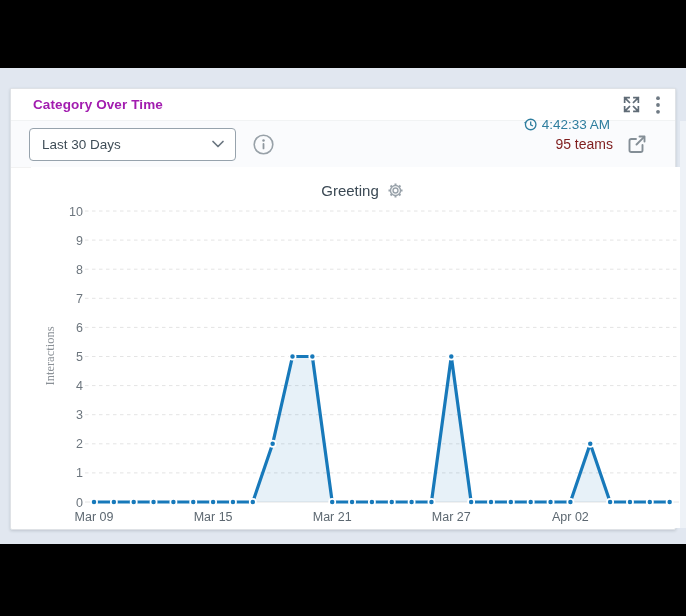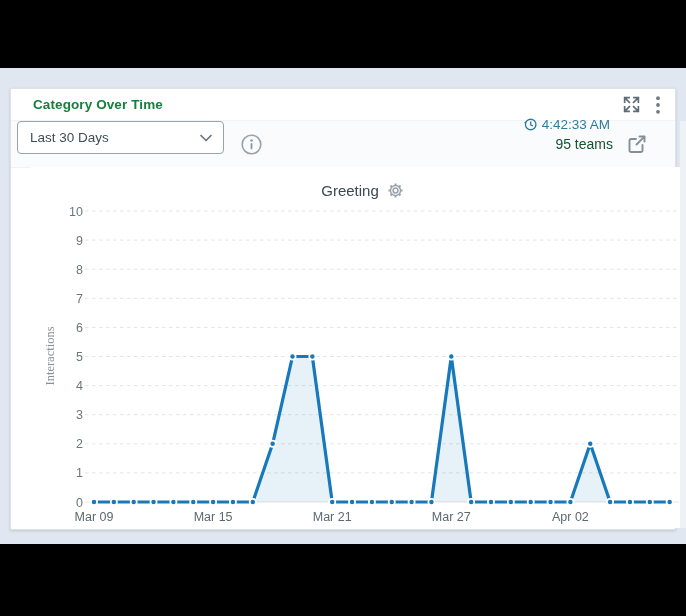--- a/index.html
+++ b/index.html
@@ -15,38 +15,38 @@
   .card{
     position:absolute;left:10px;top:20px;width:664px;height:440px;
     background:#ffffff;border:1px solid #dfe2e6;border-radius:2px;
     box-shadow:0 1px 3px rgba(40,50,60,.18);
   }
   
   .card-header{
     height:31px;display:flex;align-items:center;
     padding:0 12px 0 22px;background:#fff;border-bottom:1px solid #f1f3f4;
   }
-  .card-title{font-size:13.5px;font-weight:700;color:#15803d;letter-spacing:.1px;}
+  .card-title{font-size:13.5px;font-weight:700;color:#a21caf;letter-spacing:.1px;}
   .header-right{margin-left:auto;display:flex;align-items:center;gap:10px;}
   .time-wrap{display:flex;align-items:flex-end;gap:4px;color:#2e7d9e;font-size:13.5px;margin-top:40px;}
   .icon-btn{display:flex;align-items:center;justify-content:center;cursor:pointer;background:none;border:none;padding:2px;}
   
   .toolbar{
-    height:46px;display:flex;
-    padding:0 24px 0 6px;background:#fafbfd;border-bottom:1px solid #f2f2f2;
+    height:46px;display:flex;align-items:center;
+    padding:0 24px 0 18px;background:#fafbfd;border-bottom:1px solid #f2f2f2;
   }
   .range-select{
     width:207px;height:33px;background:#fff;border:1px solid #97a3ad;border-radius:4px;
     display:flex;align-items:center;padding:0 10px 0 12px;cursor:pointer;box-sizing:border-box;
   }
   .range-select .val{font-size:13.5px;color:#3f4d57;}
   .range-select .chev{margin-left:auto;display:flex;}
   .info-btn{margin-left:14px;}
   .teams-wrap{margin-left:auto;display:flex;align-items:center;gap:10px;}
-  .teams-link{font-size:14px;color:#14532d;text-decoration:none;cursor:pointer;}
+  .teams-link{font-size:14px;color:#7f1d1d;text-decoration:none;cursor:pointer;}
   
   .chart-region{position:absolute;left:0;top:78px;width:664px;height:361px;background:#fff;margin-left:20px;}
   .chart-title-row{
     position:absolute;left:0;top:10px;width:664px;height:26px;
     display:flex;align-items:center;justify-content:center;gap:7px;
   }
   .chart-title{font-size:15px;color:#3b4954;}
   .gear-btn{display:flex;cursor:pointer;}
   #chart-svg{position:absolute;left:0;top:29px;}
   .scroll-gutter{

